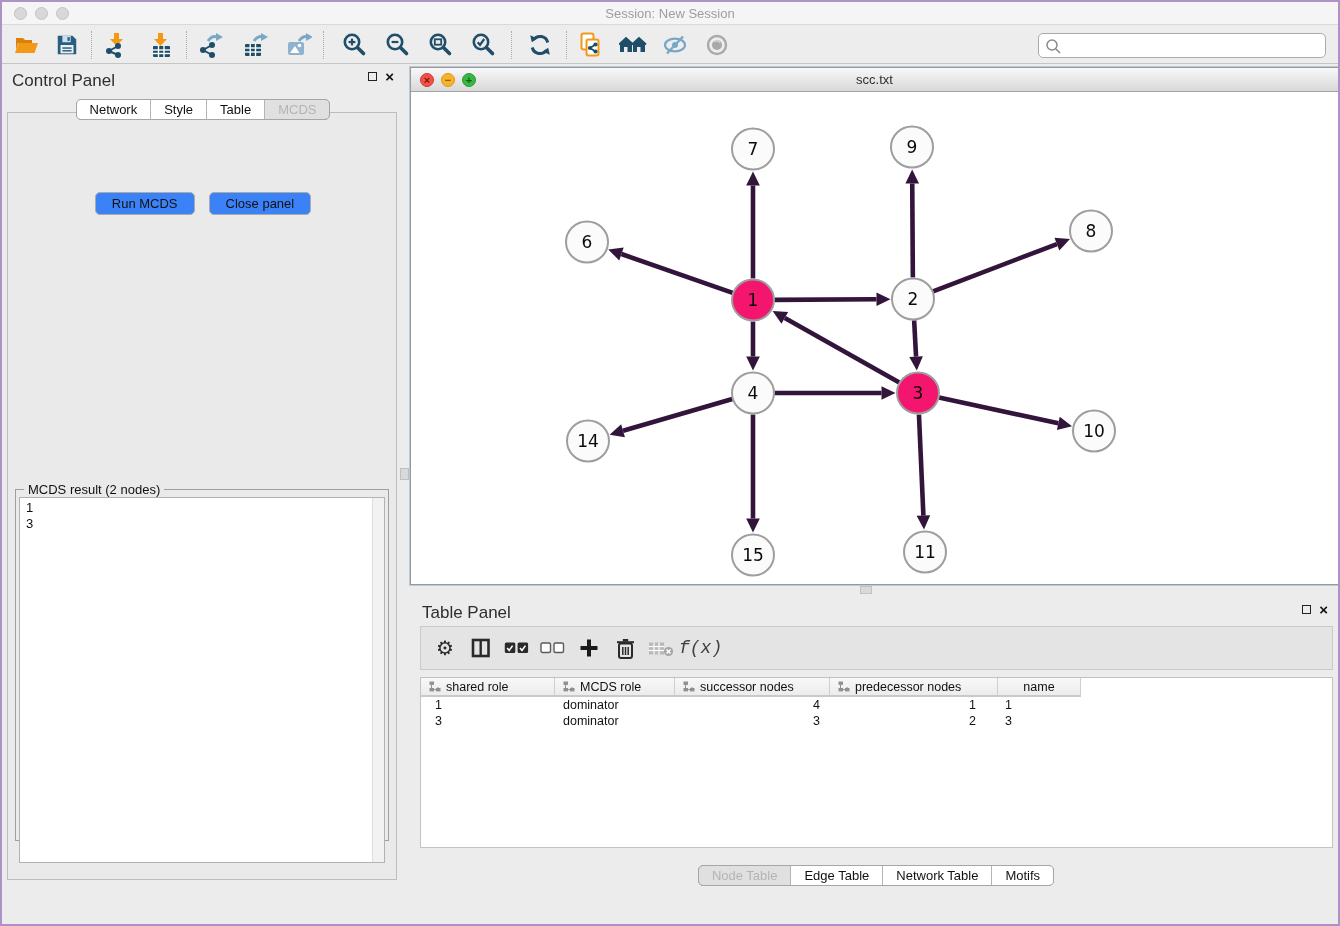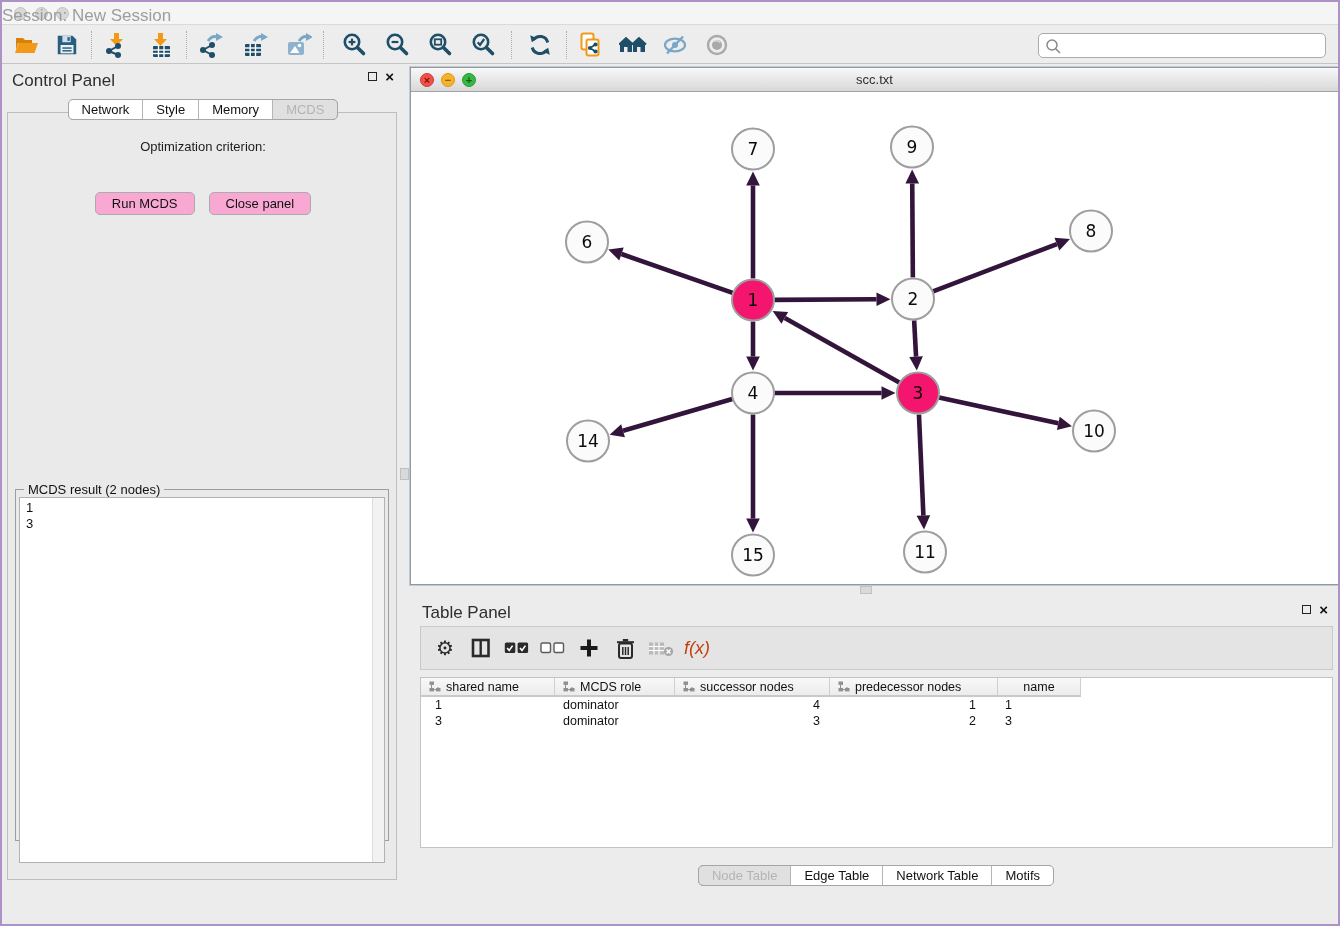--- a/index.html
+++ b/index.html
@@ -6,22 +6,22 @@
   html,body { width:1340px; height:926px; }
   body { font-family:"Liberation Sans", sans-serif; }
   .app { position:relative; width:1340px; height:926px; background:#ECECEC;
          border:2px solid #AD92C8; overflow:hidden; }
 
   
   .titlebar { position:absolute; left:0; top:0; width:100%; height:23px;
               background:#F5F5F5; border-bottom:1px solid #DADADA; }
   .traffic { position:absolute; top:5px; left:12px; display:flex; gap:8px; }
   .tl-dot { width:13px; height:13px; border-radius:50%; background:#D8D8D8; border:1px solid #C3C3C3; }
-  .win-title { position:absolute; top:4px; left:0; width:100%; 
-               font-size:17px; color:#9D9D9D; }
+  .win-title { position:absolute; top:4px; left:0; width:100%; text-align:center;
+               font-size:13px; color:#9D9D9D; }
 
   
   .main-toolbar { position:absolute; left:0; top:24px; width:100%; height:38px;
                   background:#EDEDED; border-bottom:1px solid #C5C5C5;
                   display:flex; align-items:center; }
   .tbi { display:flex; align-items:center; justify-content:center; width:34px; height:30px; cursor:default; }
   .tsep { width:1px; height:28px; border-left:1px dotted #ACACAC; margin:0 7px; }
   .searchbox { position:absolute; right:12px; top:7px; width:288px; height:25px;
                background:#fff; border:1px solid #ABABAB; border-radius:5px; }
   .searchbox input { position:absolute; left:26px; top:1px; width:255px; height:21px; border:none;
@@ -46,21 +46,21 @@
   .seg-selected { background:#E0E0E0; color:#B4B4B4; }
   .cp-tabs { position:absolute; left:0; top:34px; width:100%; display:flex; justify-content:center; }
 
   .opt-label { position:absolute; left:0; top:74px; width:100%; text-align:center;
                font-size:13px; color:#1C1C1C; }
   .dropdown { position:absolute; left:44px; top:95px; width:310px; height:23px; background:#fff;
               border:1px solid #ABABAB; border-radius:4px; font-size:13px; color:#111;
               line-height:21px; padding-left:10px; }
   .dropdown svg { position:absolute; right:6px; top:3px; }
   .cp-buttons { position:absolute; left:0; top:127px; width:100%; display:flex; justify-content:center; gap:14px; }
-  .btn { height:23px; background:#f9a8d4; border:1px solid #ABABAB; border-radius:5px;
+  .btn { height:23px; background:#3b82f6; border:1px solid #ABABAB; border-radius:5px;
          font-size:13px; color:#111; padding:0 16px; line-height:21px; }
 
   .result-group { position:absolute; left:13px; top:424px; width:374px; height:352px;
                   border:1px solid #9E9E9E; }
   .result-legend { position:absolute; left:8px; top:-8px; background:#EAEAEA; padding:0 4px;
                    font-size:13px; color:#111; }
   .result-area { position:absolute; left:3px; top:7px; width:366px; height:366px;
                  background:#fff; border:1px solid #B2B2B2; }
   .result-text { position:absolute; left:6px; top:2px; font-size:13px; color:#111;
                  line-height:16px; white-space:pre-line; }
@@ -91,21 +91,21 @@
   .h-grip { position:absolute; left:858px; top:584px; width:12px; height:8px;
             background:#D9D9D9; border:1px solid #C2C2C2; }
 
   
   .table-panel { position:absolute; left:408px; top:595px; width:932px; height:296px; }
   .tp-toolbar { position:absolute; left:10px; top:29px; width:913px; height:44px;
                 background:#E4E4E4; border:1px solid #C9C9C9;
                 display:flex; align-items:center; }
   .tpi { display:flex; align-items:center; justify-content:center; min-width:36px; height:30px; }
   .gear-glyph { font-size:20px; color:#2A2A2A; line-height:20px; }
-  .fx-glyph { font-family:Liberation Sans, sans-serif; font-style:italic; font-size:18px; color:#c2410c; }
+  .fx-glyph { font-family:Liberation Mono, monospace; font-style:italic; font-size:18px; color:#404040; }
 
   .tp-table { position:absolute; left:10px; top:80px; width:913px; height:171px;
               background:#fff; border:1px solid #C3C3C3; overflow:hidden; }
   .thead { display:flex; height:19px; border-bottom:2px solid #C9C9C9; width:660px;
            background:linear-gradient(#F8F8F8,#ECECEC); }
   .thcell { display:flex; align-items:center; gap:5px; font-size:12.5px; color:#111;
             border-right:1px solid #CFCFCF; padding-left:8px; }
   .thcell.center { justify-content:center; padding-left:0; }
   .trow { display:flex; height:16px; font-size:12.5px; color:#111; }
   .tcell { line-height:16px; overflow:hidden; white-space:nowrap; }
@@ -317,25 +317,24 @@
       <span class="panel-btns">
         <span class="float-box"></span>
         <span class="close-x">×</span>
       </span>
     </div>
     <div class="cp-content-box"></div>
     <div class="cp-tabs">
       <div class="seg-group">
           <div class="seg">Network</div>
           <div class="seg">Style</div>
-          <div class="seg">Memory</div>
+          <div class="seg">Table</div>
           <div class="seg seg-selected">MCDS</div>
         </div>
     </div>
-    <div class="opt-label">Optimization criterion:</div>
     <div class="cp-buttons">
       <button class="btn">Run MCDS</button>
       <button class="btn">Close panel</button>
     </div>
     <div class="result-group">
       <span class="result-legend">MCDS result (2 nodes)</span>
       <div class="result-area">
         <div class="result-text">1
 3</div>
         <div class="result-scroll"></div>
@@ -479,21 +478,21 @@
 
     <div class="tp-table">
       <div class="thead" id="table-head">
           <div class="thcell th0">
             <svg width="12" height="11" viewBox="0 0 12 11">
               <path d="M2.5 4v4.6M2.5 8.6H9V6" stroke="#909090" fill="none"></path>
               <rect x="0.5" y="0.5" width="4.5" height="3.4" fill="#909090"></rect>
               <rect x="0.5" y="7" width="4.5" height="3.4" fill="#909090"></rect>
               <rect x="7" y="7" width="4.5" height="3.4" fill="#909090"></rect>
             </svg>
-            <span>shared name</span>
+            <span>shared role</span>
           </div>
           <div class="thcell th1">
             <svg width="12" height="11" viewBox="0 0 12 11">
               <path d="M2.5 4v4.6M2.5 8.6H9V6" stroke="#909090" fill="none"></path>
               <rect x="0.5" y="0.5" width="4.5" height="3.4" fill="#909090"></rect>
               <rect x="0.5" y="7" width="4.5" height="3.4" fill="#909090"></rect>
               <rect x="7" y="7" width="4.5" height="3.4" fill="#909090"></rect>
             </svg>
             <span>MCDS role</span>
           </div>

